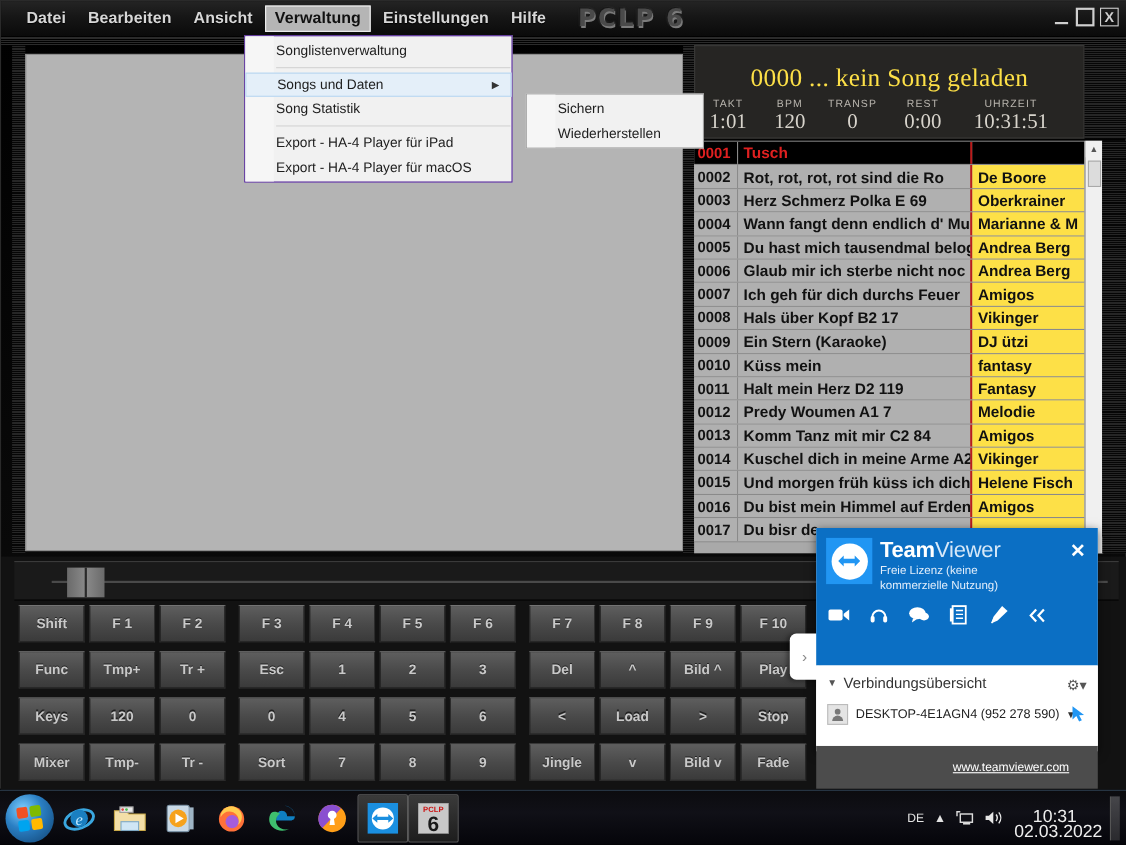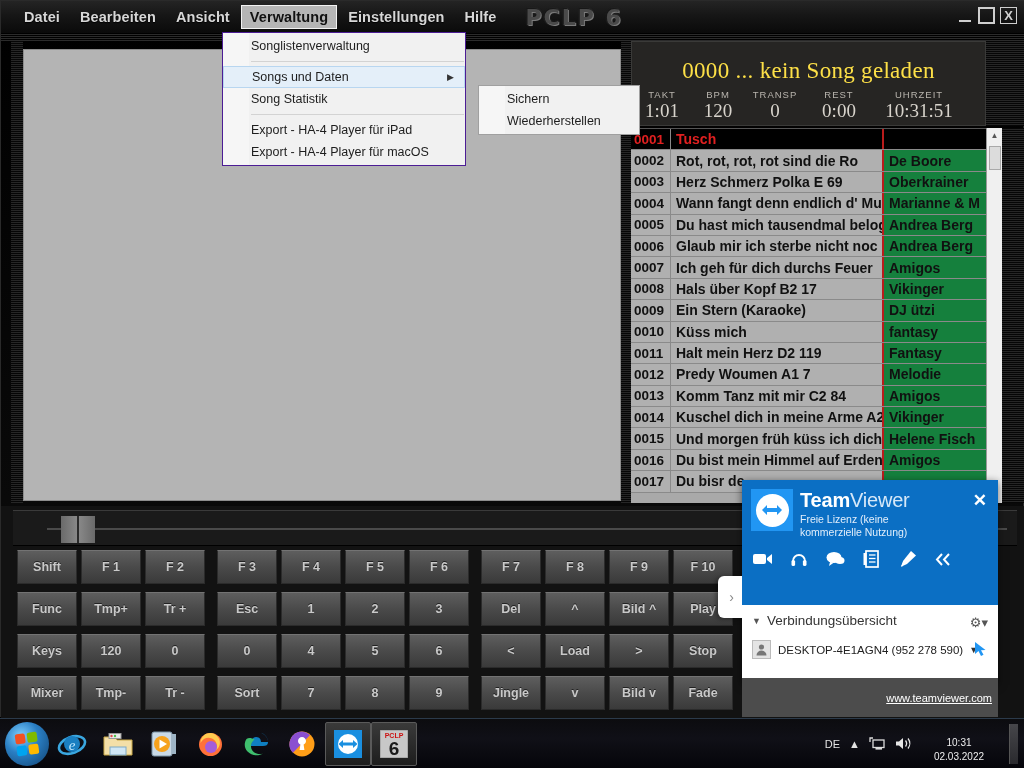--- a/index.html
+++ b/index.html
@@ -92,21 +92,21 @@
     border-right:1px solid #8a8a8a; background:#b0b0b0;
   }
   .srow .c-title {
     flex:0 0 213px; width:213px; font-size:14px; font-weight:bold; color:#111;
     display:flex; align-items:center; padding-left:5px; overflow:hidden;
     white-space:nowrap; border-right:2px solid #b91c1c; background:#b0b0b0;
   }
   .srow .c-artist {
     flex:1 1 auto; font-size:14px; font-weight:bold; color:#111;
     display:flex; align-items:center; padding-left:5px; overflow:hidden;
-    white-space:nowrap; background:#15803d;
+    white-space:nowrap; background:#fde047;
   }
   .srow.selected .c-num, .srow.selected .c-title, .srow.selected .c-artist {
     background:#000; color:#e02020;
   }
   #list-scroll {
     position:absolute; left:985px; top:127px; width:16px; height:375px;
     background:#f0f0f0; border-left:1px solid #9a9a9a;
   }
   .sb-arrow { height:15px; display:flex; align-items:center; justify-content:center;
               font-size:8px; color:#555; background:#f0f0f0; }
@@ -159,21 +159,21 @@
   #tv-body { height:73px; background:#fff; position:relative; padding:8px 10px; }
   #tv-section { display:flex; align-items:center; font-size:13.5px; color:#333; }
   #tv-section .caret { font-size:9px; margin-right:6px; color:#555; }
   #tv-gear { position:absolute; right:10px; top:10px; color:#555; font-size:13px; }
   #tv-contact { display:flex; align-items:center; margin-top:12px; font-size:11.5px; color:#222; }
   #tv-avatar { width:19px; height:19px; background:#e4e4e4; border:1px solid #bbb; margin-right:7px;
                display:flex; align-items:center; justify-content:center; }
   #tv-ddarrow { margin-left:6px; font-size:9px; color:#333; }
   #tv-cursor { position:absolute; right:10px; top:36px; color:#2196f3; font-size:14px; }
   #tv-foot { height:39px; background:#4c4c4c; display:flex; align-items:center;
-             justify-content:flex-end; padding-right:6px; }
+             justify-content:flex-end; padding-right:26px; }
   #tv-link { font-size:11px; color:#fff; text-decoration:underline; }
   #tv-tab {
     position:absolute; left:-24px; top:96px; width:27px; height:42px;
     background:#fff; border-radius:6px 0 0 6px;
     display:flex; align-items:center; justify-content:center;
     color:#8a8a8a; font-size:14px; box-shadow:-2px 1px 5px rgba(0,0,0,.4);
   }
 
   
   #dropdown {
@@ -205,21 +205,21 @@
            display:flex; align-items:center; justify-content:center; }
   #start .orb { width:22px; height:22px; display:grid; grid-template-columns:1fr 1fr;
                 grid-template-rows:1fr 1fr; gap:2px; transform:rotate(-8deg); }
   #start .orb i { display:block; border-radius:2px; }
   .tb-icon { width:46px; height:44px; display:flex; align-items:center; justify-content:center; }
   .tb-icon.active { background:linear-gradient(180deg,#3a3a3a,#1d1d1d);
                     border:1px solid #5a5a5a; border-radius:2px; }
   #tray { margin-left:auto; display:flex; align-items:center; gap:9px; padding-right:6px;
           color:#e3e3e3; font-size:11px; }
   #tray .tr-item { display:flex; align-items:center; justify-content:center; }
-  #clock { text-align:center; line-height:14px; font-size:10px; color:#eee; width:74px;margin-top:12px; }
+  #clock { text-align:center; line-height:14px; font-size:16px; color:#eee; width:74px;margin-top:12px; }
   #showdesk { width:9px; height:40px; background:linear-gradient(180deg,#46464a,#2a2a2e);
               border-left:1px solid #555; margin-left:4px; }
 </style>
 </head>
 <body>
 
 <div id="screen">
 
   <div id="app-window">
 
@@ -307,21 +307,21 @@
           <div class="c-title">Hals über Kopf   B2  17</div>
           <div class="c-artist">Vikinger</div>
         </div>
         <div class="srow">
           <div class="c-num">0009</div>
           <div class="c-title">Ein Stern (Karaoke)</div>
           <div class="c-artist">DJ ützi</div>
         </div>
         <div class="srow">
           <div class="c-num">0010</div>
-          <div class="c-title">Küss mich</div>
+          <div class="c-title">Küss mein</div>
           <div class="c-artist">fantasy</div>
         </div>
         <div class="srow">
           <div class="c-num">0011</div>
           <div class="c-title">Halt mein Herz  D2  119</div>
           <div class="c-artist">Fantasy</div>
         </div>
         <div class="srow">
           <div class="c-num">0012</div>
           <div class="c-title">Predy Woumen   A1  7</div>

